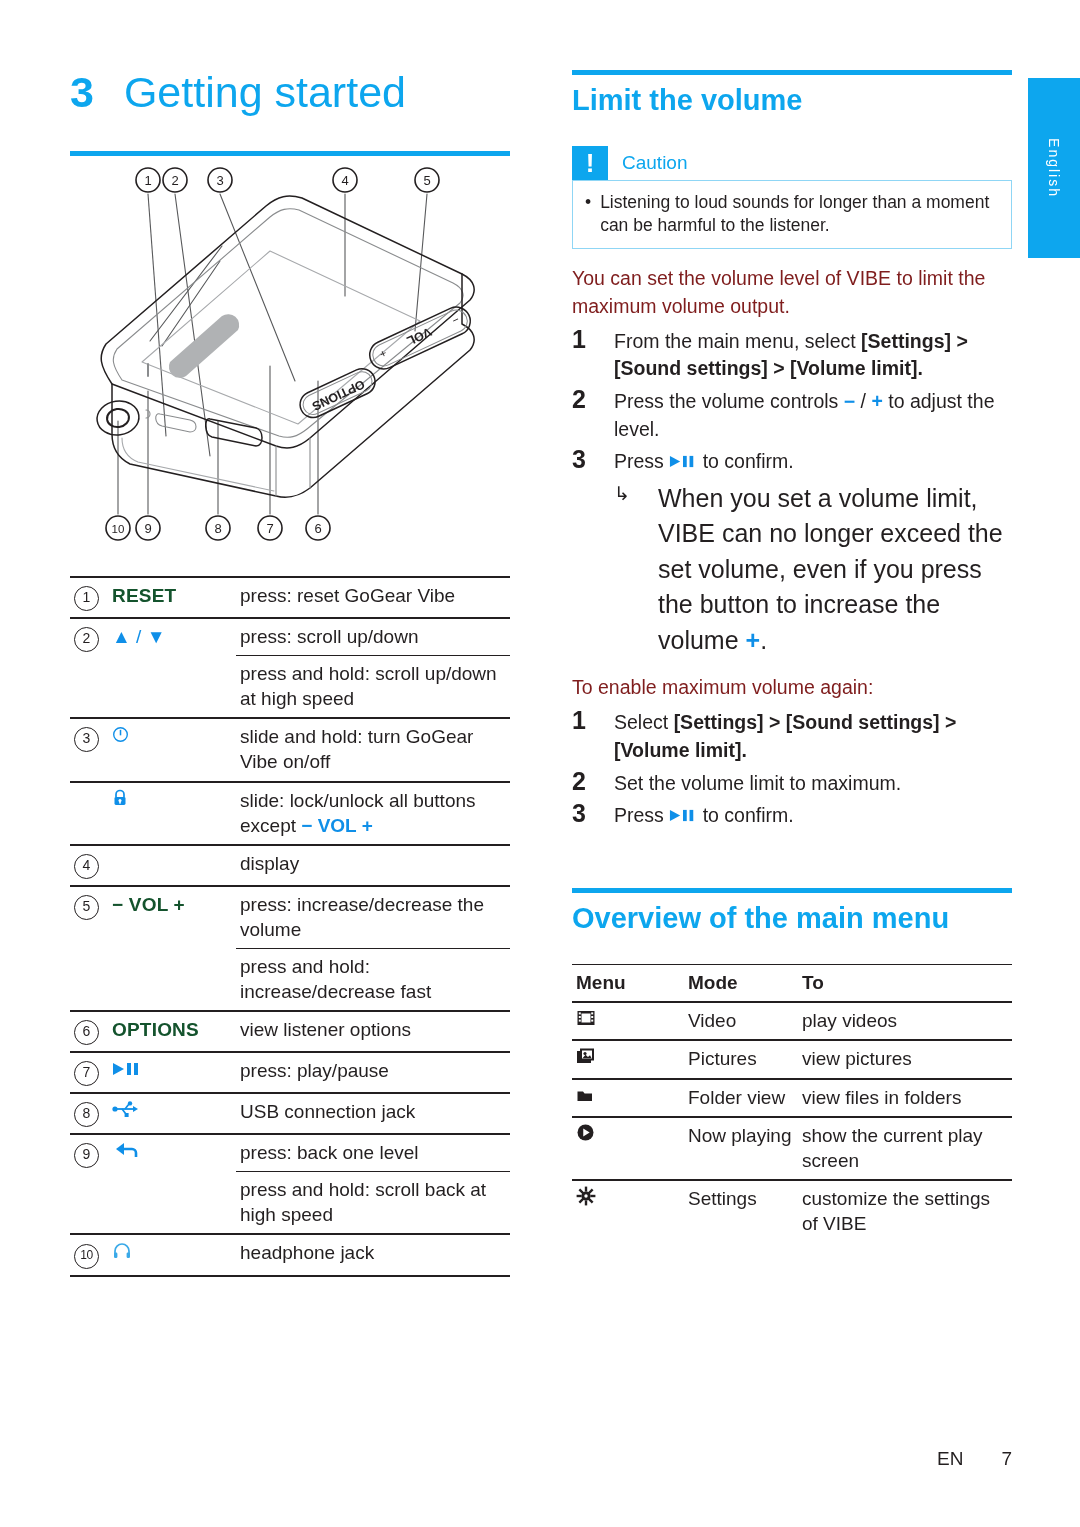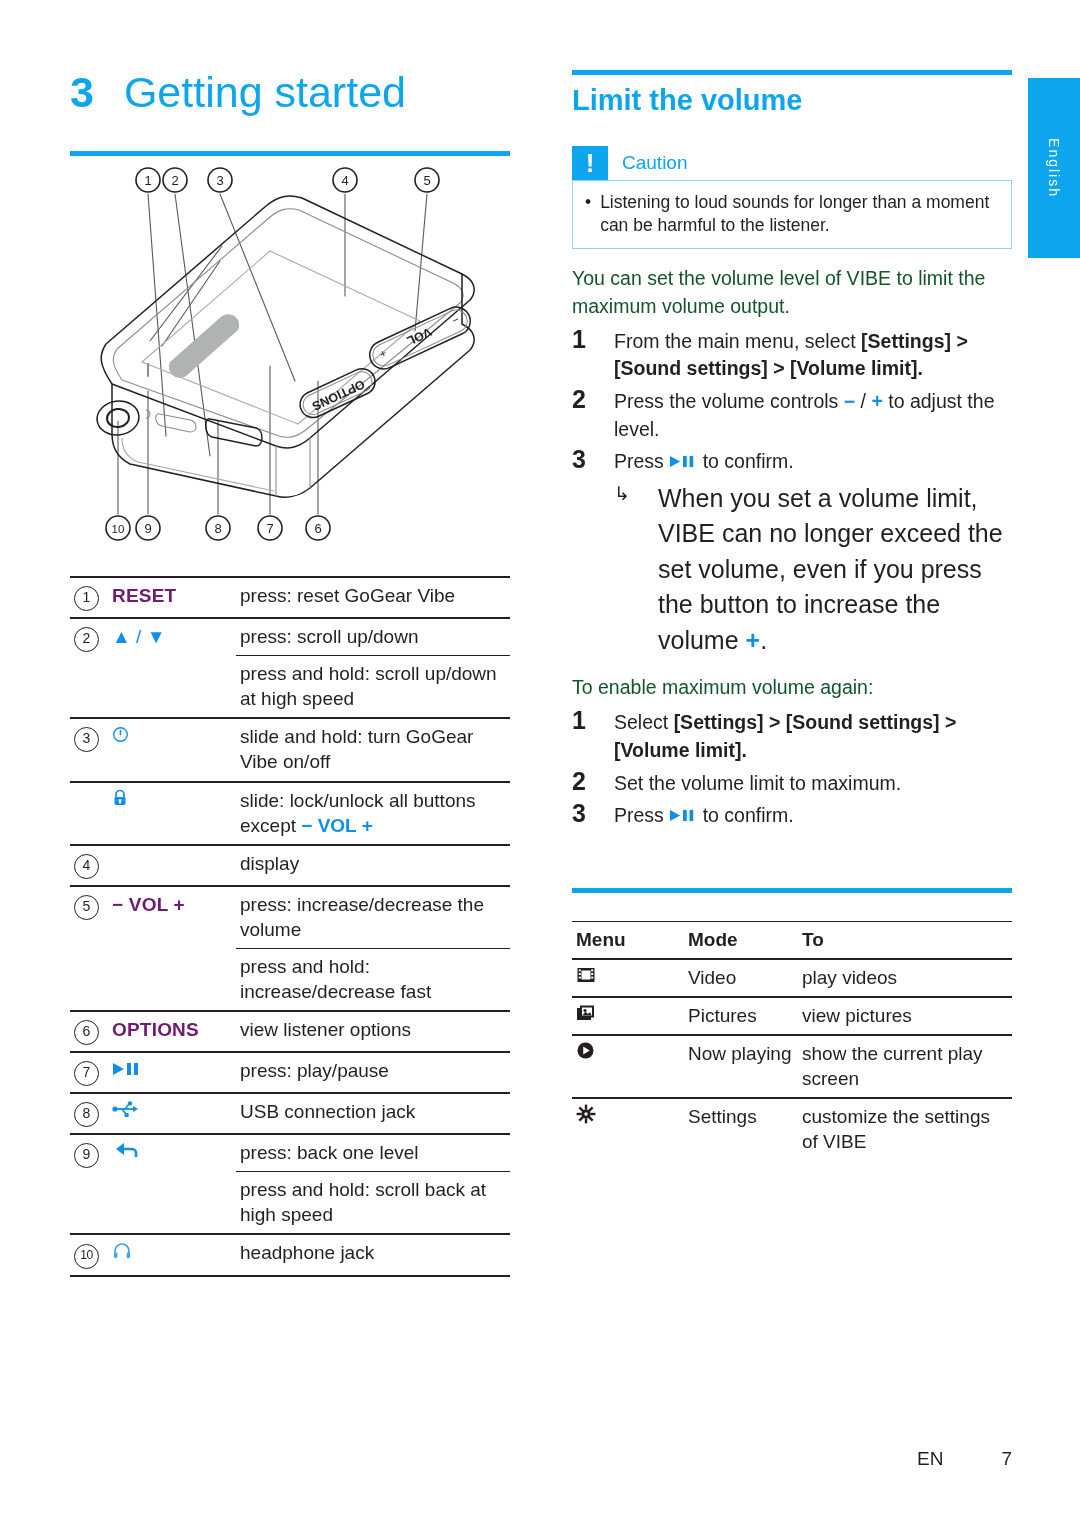--- a/index.html
+++ b/index.html
@@ -120,21 +120,21 @@
     display: flex;
     gap: 9px;
   }
   .caution-body .dot { line-height: 1.28; font-size: 17.5px; }
 
   
   p.body {
     font-size: 19.5px;
     line-height: 1.42;
     margin: 16px 0 0 0;
-    color: #14532d;
+    color: #7f1d1d;
   }
 
   
   ol.steps {
     list-style: none;
     margin: 4px 0 0 0;
     padding: 0;
   }
   ol.steps > li {
     display: flex;
@@ -210,21 +210,21 @@
     border: 1.6px solid #231f20;
     border-radius: 50%;
     text-align: center;
     font-size: 14px;
     font-family: "Liberation Sans", sans-serif;
     color: #231f20;
   }
   .circnum.wide { font-size: 12px; letter-spacing: -0.5px; }
 
   .keylabel {
-    color: #701a75;
+    color: #14532d;
     font-size: 19px;
     font-weight: bold;
     letter-spacing: 0.2px;
   }
   .keyicon { color: #0F8FE8; font-size: 19px; }
 
   
   table.menus { table-layout: fixed; }
   table.menus col.m-icon { width: 112px; }
   table.menus col.m-mode { width: 114px; }
@@ -235,21 +235,21 @@
   
   #footer {
     position: absolute;
     left: 0;
     top: 1448px;
     width: 1012px;
     text-align: right;
     font-size: 19px;
     color: #231f20;
   }
-  #footer .en { margin-right: 58px; text-align: center; }
+  #footer .en { margin-right: 38px; text-align: center; }
 
   
   #device-figure {
     position: relative;
     width: 440px;
     height: 400px;
     margin-top: 10px;
   }
   #device-figure svg { display: block; }
 </style>
@@ -616,20 +616,21 @@
         <span class="txt"><span>Press </span><span><svg width="28" height="15" viewBox="0 0 30 16" style="vertical-align:-1px">
                 <path d="M1 2 L12 8 L1 14 Z" fill="#0F8FE8"></path>
                 <rect x="15" y="2" width="4" height="12" fill="#0F8FE8"></rect>
                 <rect x="22" y="2" width="4" height="12" fill="#0F8FE8"></rect>
               </svg></span><span> to confirm.</span></span>
       </li>
     </ol>
 
     <div style="margin-top:58px;">
       <div class="rule"></div>
+      <h2 class="section">Overview of the main menu</h2>
     </div>
 
     <table class="doc menus" style="margin-top:28px;">
       <colgroup>
           <col class="m-icon">
           <col class="m-mode">
           <col class="m-to">
         </colgroup>
       <thead>
         <tr class="tb-top tb-sub">
@@ -664,20 +665,31 @@
                   <rect x="1" y="4" width="14" height="12" fill="#231f20"></rect>
                   <rect x="4" y="1.5" width="14" height="12" fill="#231f20"></rect>
                   <rect x="6" y="3.5" width="10" height="8" fill="#fff"></rect>
                   <circle cx="9" cy="6.5" r="1.6" fill="#231f20"></circle>
                   <path d="M6.5 11.2 L9.5 7.8 L12 10 L14 8.2 L15.6 11.2 Z" fill="#231f20"></path>
                 </svg>
             </span>
           </td>
           <td>Pictures</td>
           <td>view pictures</td>
+        </tr>
+        <tr class="tb-top">
+          <td class="icon-cell">
+            <span>
+              <svg width="20" height="16" viewBox="0 0 20 16">
+                  <path d="M1.5 3.5 H7 l1.6 2 H16 V13 H1.5 Z" fill="#231f20"></path>
+                </svg>
+            </span>
+          </td>
+          <td>Folder view</td>
+          <td>view files in folders</td>
         </tr>
         <tr class="tb-top tb-bot">
           <td class="icon-cell">
             <span>
               <svg width="19" height="19" viewBox="0 0 20 20">
                   <circle cx="10" cy="10" r="8.4" fill="#231f20"></circle>
                   <path d="M7.6 5.8 L14.4 10 L7.6 14.2 Z" fill="#fff"></path>
                 </svg>
             </span>
           </td>

